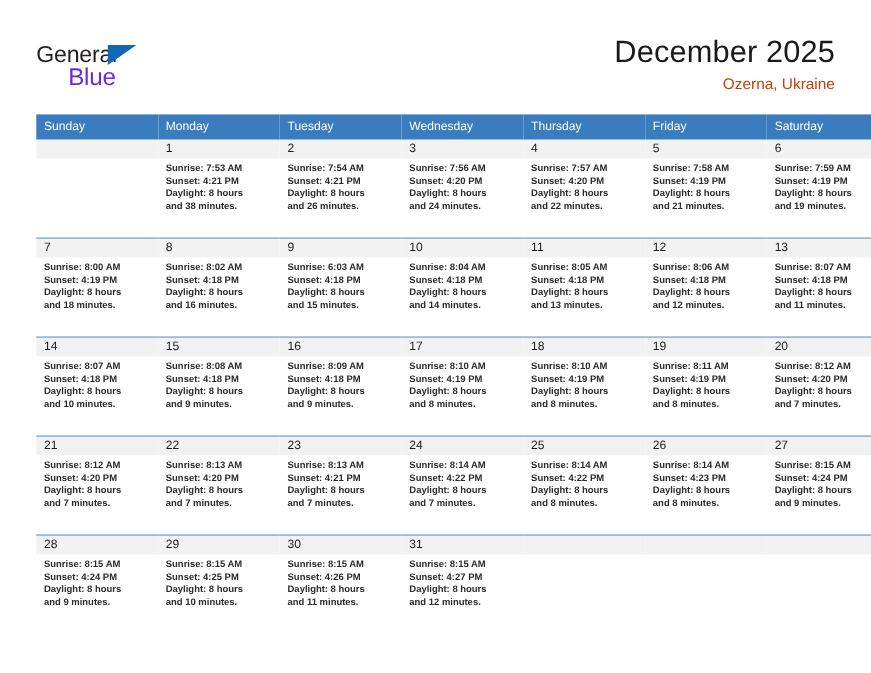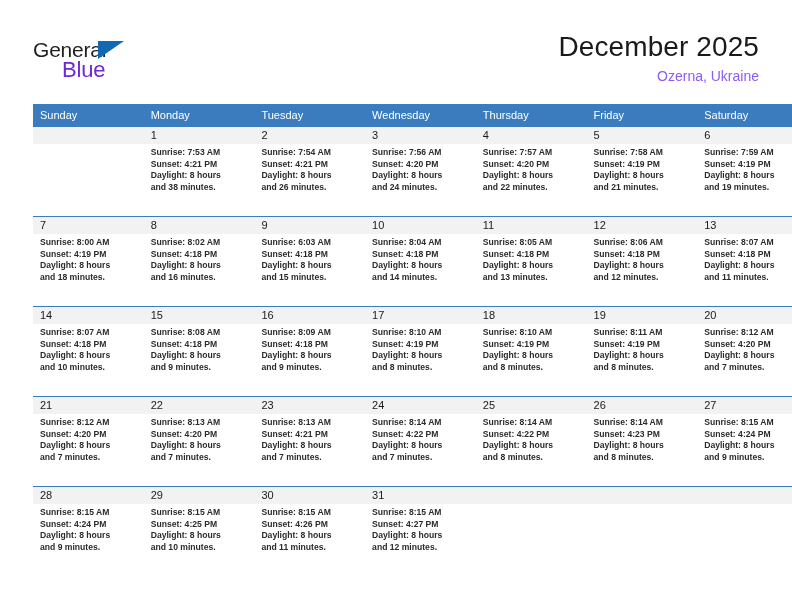--- a/index.html
+++ b/index.html
@@ -78,21 +78,21 @@
     font-size: 28px;
     font-weight: normal;
     color: #1a1a1a;
     line-height: 34px;
     letter-spacing: 0.1px;
     white-space: nowrap;
   }
   .cal-subtitle {
     margin-top: 4px;
     font-size: 14px;
-    color: #8b5cf6;
+    color: #c2410c;
     line-height: 17px;
     white-space: nowrap;
   }
 
   
   .calendar {
     position: absolute;
     left: 33px;
     top: 104px;
     width: 726px;

